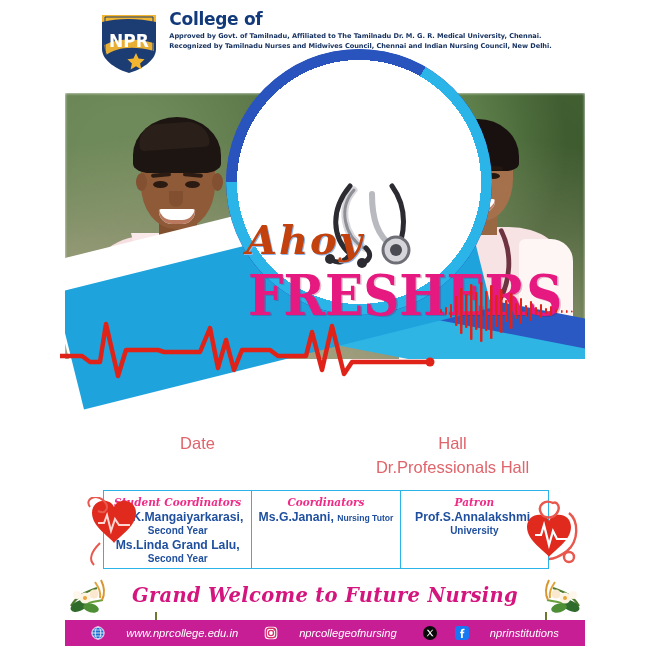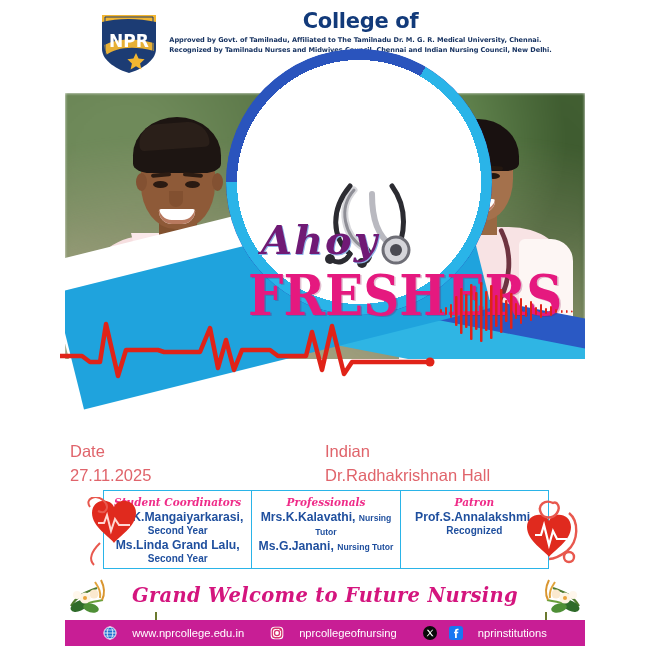--- a/index.html
+++ b/index.html
@@ -12,21 +12,21 @@
   
   .header{position:absolute;left:0;top:0;width:650px;height:92px;background:#ffffff;
           display:flex;align-items:flex-start;justify-content:center;padding-top:9px;box-sizing:border-box;}
   .hdr-inner{display:flex;align-items:flex-start;gap:9px;}
   .logo-shield{width:62px;height:66px;position:relative;flex:none;}
   .hdr-text{padding-top:2px;}
   .coll-line1,.coll-line2{
     font-family:"DejaVu Sans", sans-serif;
     font-weight:bold;color:#123a7a;letter-spacing:-0.3px;line-height:1.02;
   }
-  .coll-line1{font-size:21px;text-align:center;}
+  .coll-line1{font-size:17px;}
   .coll-line2{font-size:20.5px;margin-top:1px;}
   .approve{font-family:"DejaVu Sans",sans-serif;font-size:6.6px;font-weight:bold;color:#14305f;
            line-height:1.5;margin-top:4px;letter-spacing:-0.05px;}
 
   
   .banner{position:absolute;left:65px;top:93px;width:520px;height:330px;overflow:hidden;background:#ffffff;}
   .photo-bg{position:absolute;inset:0;
     background:
       radial-gradient(circle at 12% 18%, #6f8a5a 0 8%, transparent 42%),
       radial-gradient(circle at 30% 10%, #4e6b3c 0 10%, transparent 45%),
@@ -109,38 +109,38 @@
 
   
   .circle{position:absolute;left:235px;top:58px;width:248px;height:248px;border-radius:50%;
           background:#ffffff;
           box-shadow:0 0 0 9px #2a54bd;}
   .circle-grad{position:absolute;left:226px;top:49px;width:266px;height:266px;border-radius:50%;
           background:conic-gradient(from 200deg,#2ab4e8 0deg 70deg,#2a54bd 70deg 190deg,#2ab4e8 190deg 360deg);
           -webkit-mask:radial-gradient(circle, transparent 0 122px, #000 122px 133px, transparent 133px);
                   mask:radial-gradient(circle, transparent 0 122px, #000 122px 133px, transparent 133px);}
 
-  .ahoy{position:absolute;left:261px;top:216px;font-family:"DejaVu Serif",serif;font-style:italic;
-        font-size:40px;font-weight:bold;color:#701a75;letter-spacing:2px;
+  .ahoy{position:absolute;left:246px;top:216px;font-family:"DejaVu Serif",serif;font-style:italic;
+        font-size:40px;font-weight:bold;color:#c2410c;letter-spacing:2px;
         text-shadow:1px 1px 0 #8fb6e8;}
   .freshers{position:absolute;left:248px;top:262px;font-family:"DejaVu Serif",serif;
         font-size:50px;font-weight:bold;color:#e5197f;letter-spacing:0px;
         transform:scaleY(1.12);transform-origin:left top;
         text-shadow:1.5px 1.5px 0 rgba(140,0,70,.25);}
 
   
   .stetho{position:absolute;left:320px;top:174px;width:112px;height:110px;}
 
   
   .ecg{position:absolute;left:60px;top:290px;width:530px;height:100px;}
   .sound{position:absolute;left:440px;top:282px;width:150px;height:60px;}
 
   
   .dtv{position:absolute;left:70px;top:432px;width:510px;height:56px;display:flex;}
-  .dtv-col{flex:1;margin-top:8px;}
+  .dtv-col{flex:1;text-align:center;}
   .dtv-lab{font-size:16.5px;color:#e0646b;line-height:1.45;}
   .dtv-val{font-size:16.5px;color:#e0646b;line-height:1.45;}
 
   
   .tbl{position:absolute;left:103px;top:490px;width:446px;height:79px;
        border:1.6px solid #2ab4e8;box-sizing:border-box;display:flex;background:#fff;}
   .tcol{flex:1;border-right:1.6px solid #2ab4e8;box-sizing:border-box;padding:5px 4px 4px;text-align:center;}
   .tcol:last-child{border-right:none;}
   .thead{font-family:"DejaVu Serif",serif;font-style:italic;font-weight:bold;
          font-size:10.5px;color:#ef2b88;margin-bottom:2px;}
@@ -155,21 +155,21 @@
   .welcome-wrap{position:absolute;left:65px;top:578px;width:520px;height:36px;}
   .welcome{position:absolute;left:0;top:0;width:520px;text-align:center;
         font-family:"DejaVu Serif",serif;font-style:italic;font-weight:bold;
         font-size:19.5px;color:#d4157e;letter-spacing:.3px;line-height:36px;}
   .flor{position:absolute;top:-2px;width:42px;height:40px;}
   .flor.l{left:2px;} .flor.r{left:476px;}
 
   
   .footer{position:absolute;left:65px;top:620px;width:520px;height:26px;background:#c81e95;
           display:flex;align-items:center;justify-content:center;gap:26px;}
-  .f-item{display:flex;align-items:center;gap:15px;}
+  .f-item{display:flex;align-items:center;gap:21px;font-style:italic;}
   .f-txt{color:#ffffff;font-size:11.2px;}
   .ico{width:14px;height:14px;flex:none;display:block;}
   .tickl{position:absolute;left:155px;top:612px;width:2px;height:10px;background:#6b7a2e;}
   .tickr{position:absolute;left:545px;top:612px;width:2px;height:10px;background:#6b7a2e;}
 </style>
 </head>
 <body>
 
 <div id="poster">
 
@@ -302,54 +302,49 @@
         <rect x="115" y="27" width="2" height="4" rx="1"></rect>
       <rect x="121" y="28" width="1.6" height="3" rx="0.8"></rect>
         <rect x="126" y="28" width="1.6" height="3" rx="0.8"></rect>
       <rect x="131" y="28.5" width="1.6" height="2" rx="0.8"></rect>
     </g>
   </svg>
 
   <div class="dtv">
     <div class="dtv-col">
       <div class="dtv-lab">Date</div>
-      <div class="dtv-val">27.11.2025</div>
     </div>
     <div class="dtv-col">
-      <div class="dtv-lab">Indian</div>
-      <div class="dtv-val">Dr.Radhakrishnan Hall</div>
+      <div class="dtv-lab">Hall</div>
+      <div class="dtv-val">Dr.Professionals Hall</div>
     </div>
   </div>
 
   <div class="tbl">
 
     <div class="tcol">
       <div class="thead">Student Coordinators</div>
       <div class="tname">Ms.K.Mangaiyarkarasi,</div>
       <div class="tsub">Second Year</div>
       <div class="tname">Ms.Linda Grand Lalu,</div>
       <div class="tsub">Second Year</div>
     </div>
 
     <div class="tcol">
-      <div class="thead">Professionals</div>
-      <div class="tname">
-        <span>Mrs.K.Kalavathi,</span>
-        <span class="tinline">Nursing Tutor</span>
-      </div>
+      <div class="thead">Coordinators</div>
       <div class="tname">
         <span>Ms.G.Janani,</span>
         <span class="tinline">Nursing Tutor</span>
       </div>
     </div>
 
     <div class="tcol">
       <div class="thead">Patron</div>
       <div class="tname">Prof.S.Annalakshmi,</div>
-      <div class="tsub">Recognized</div>
+      <div class="tsub">University</div>
     </div>
   </div>
 
   <svg class="heart-l" viewBox="0 0 56 70">
     <path d="M30 10 C26 0 8 2 8 16 C8 30 26 40 30 46 C34 40 52 30 52 16 C52 2 34 0 30 10 Z" fill="#e02a1e"></path>
     <path d="M6 10 C0 2 12 -4 20 4 C26 10 22 18 14 14" fill="none" stroke="#e8584e" stroke-width="2"></path>
     <polyline points="14,26 20,26 23,18 27,34 31,22 35,28 46,28" fill="none" stroke="#ffd6d2" stroke-width="2"></polyline>
     <path d="M16 46 C8 54 4 62 10 68" fill="none" stroke="#e8584e" stroke-width="2"></path>
   </svg>
 

